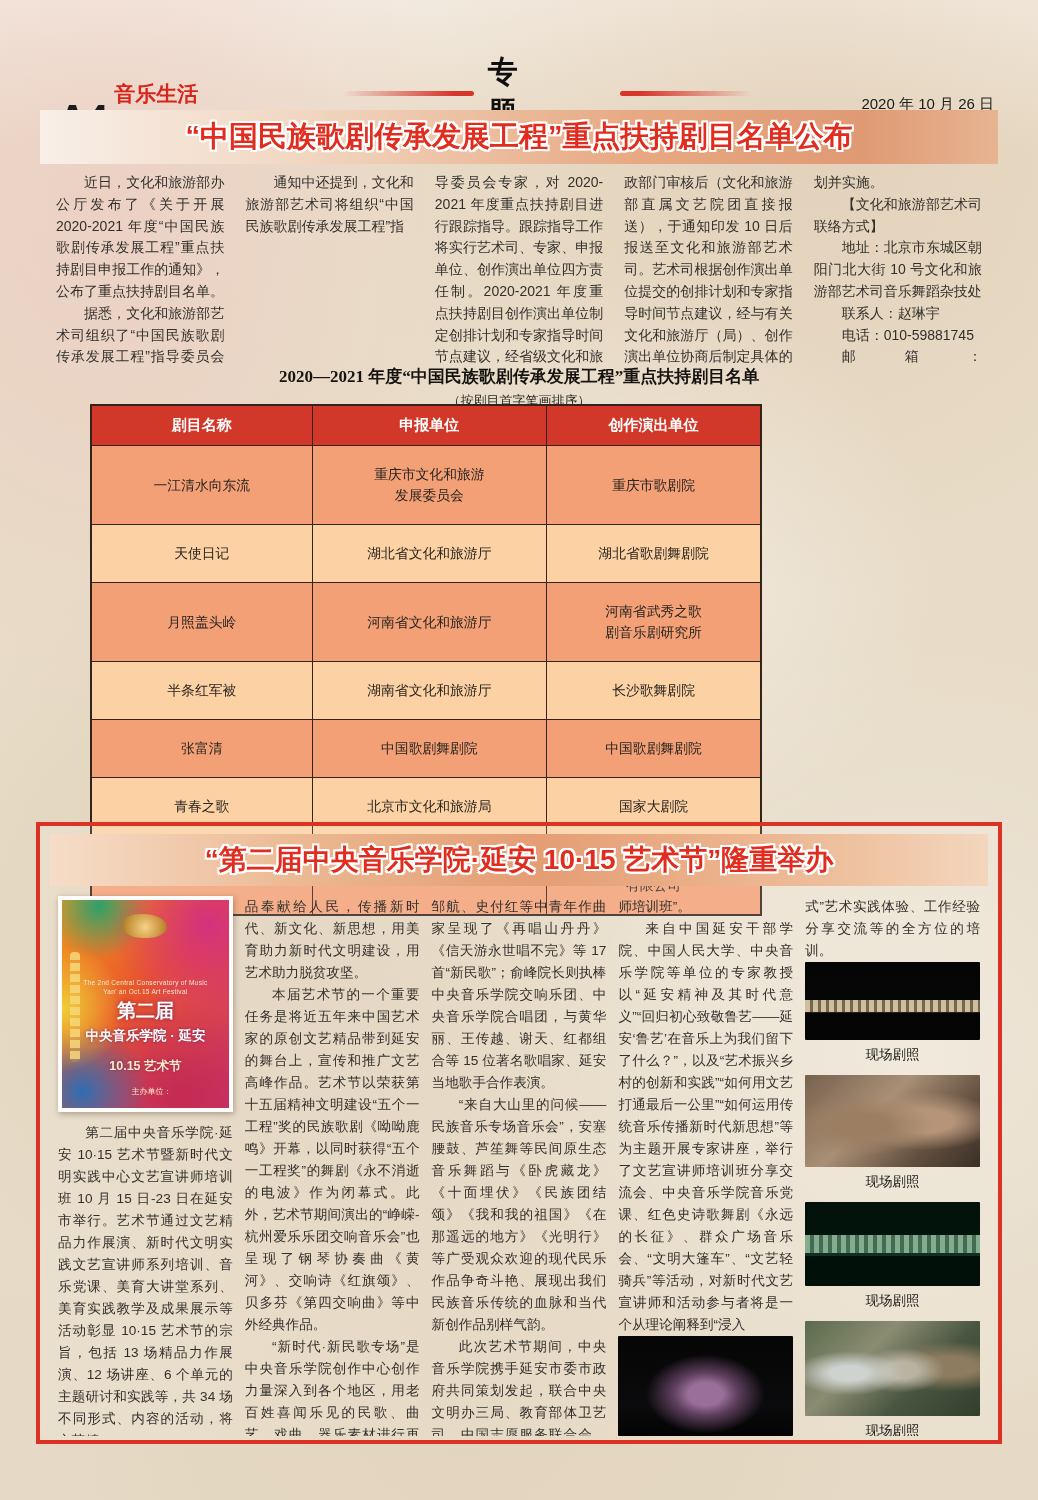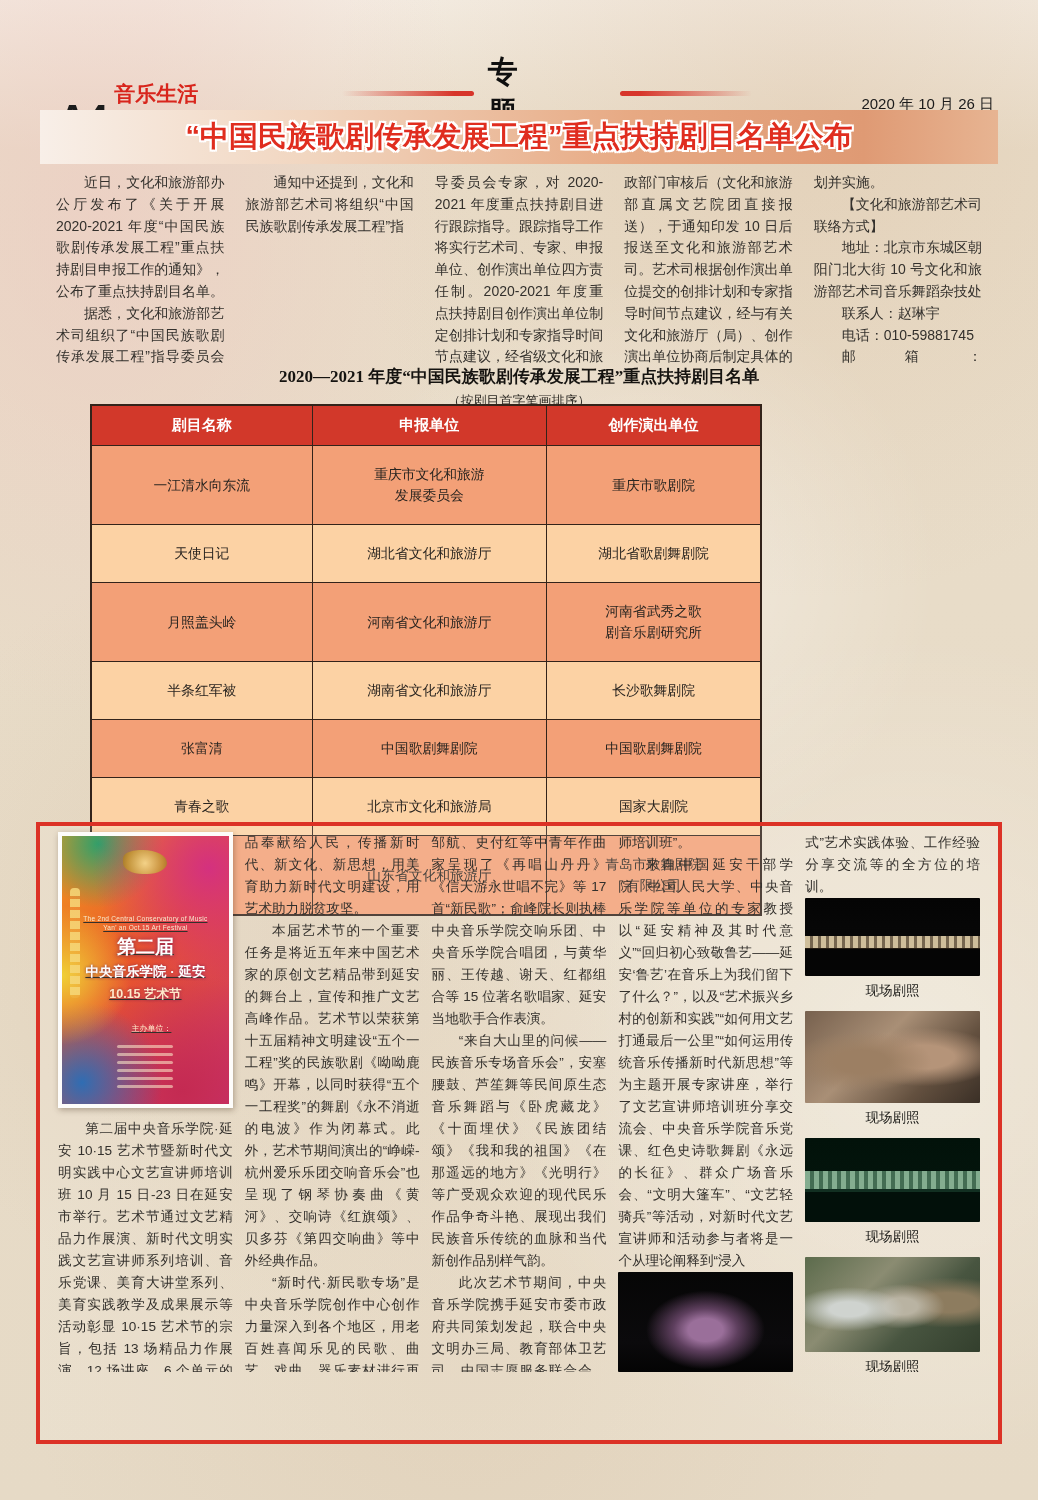--- a/index.html
+++ b/index.html
@@ -53,35 +53,35 @@
   .banner2{margin:8px 10px 4px;height:52px;
     background:linear-gradient(90deg,#f6ddc8 0%,#eab48c 30%,#e59d74 52%,#edbd99 82%,#f3d6bd 100%);
     display:flex;align-items:center;justify-content:center;}
   .banner2 .headline{font-size:28px;}
   .art2-body{display:flex;gap:12px;padding:6px 18px 0;height:540px;overflow:hidden;}
   .a2col{flex:1;font-size:13.6px;line-height:22px;text-align:justify;color:#33302c;min-width:0;}
   .a2col p{margin:0;text-indent:2em;}
   .a2col p.ni{text-indent:0;}
   
   .poster-card{background:#fdfcfa;padding:4px;box-shadow:1px 2px 6px rgba(60,40,20,.35);margin-bottom:10px;}
-  .poster{position:relative;height:268px;overflow:hidden;
+  .poster{position:relative;height:208px;overflow:hidden;
     background:
       radial-gradient(circle at 88% 12%, #d4317f, transparent 42%),
       radial-gradient(circle at 22% 3%, #2fa06a, transparent 22%),
       radial-gradient(circle at 0% 52%, #f0cf35, transparent 32%),
       radial-gradient(circle at 12% 92%, #2f6db3, transparent 28%),
       radial-gradient(circle at 72% 95%, #c42a52, transparent 42%),
-      linear-gradient(135deg,#f2991f 0%,#e8542b 45%,#c93374 100%); text-decoration: underline;}
+      linear-gradient(135deg,#f2991f 0%,#e8542b 45%,#c93374 100%);}
   .poster-emblem{width:44px;height:24px;margin:14px auto 0;border-radius:40% 60% 50% 50%;
     background:radial-gradient(circle at 50% 55%,#f8df8d,#c39433 70%,#9a6f1f);opacity:.9;}
   .poster-en{font-size:6.5px;line-height:9px;color:#f8ecd0;text-align:center;margin-top:40px;letter-spacing:.3px;}
   .poster-cn1{font-size:19px;font-weight:bold;color:#fff;text-align:center;margin-top:4px;text-shadow:0 0 4px rgba(110,30,80,.8);}
   .poster-cn2{font-size:13.5px;font-weight:bold;color:#fdfdfd;text-align:center;margin-top:3px;text-shadow:0 0 3px rgba(110,30,80,.8);}
-  .poster-cn3{font-size:12.5px;font-weight:bold;color:#ffe9c9;text-align:center;margin-top:0;text-shadow:0 0 3px rgba(110,30,80,.7);}
-  .poster-host{font-size:8px;color:#ffeccb;text-align:center;margin-top:13px;padding-left:12px;}
+  .poster-cn3{font-size:12.5px;font-weight:bold;color:#ffe9c9;text-align:center;margin-top:8px;text-shadow:0 0 3px rgba(110,30,80,.7);}
+  .poster-host{font-size:8px;color:#ffeccb;text-align:center;margin-top:4px;padding-left:12px;}
   .host-line{width:56px;height:3.5px;margin:4.5px auto 0;background:rgba(255,240,205,.55);border-radius:2px;}
   .poster-vtext{position:absolute;left:8px;top:52px;width:10px;height:110px;border-radius:4px;
     background:repeating-linear-gradient(180deg,rgba(246,216,122,.85) 0 8px,rgba(246,216,122,.15) 8px 11px);}
   
   .photo{width:100%;border-radius:1px;background-repeat:no-repeat;}
   .ph-choir{height:78px;
     background-image:repeating-linear-gradient(90deg,rgba(216,199,162,.95) 0 5px,rgba(122,106,82,.95) 5px 8px),linear-gradient(180deg,#040404 0%,#070707 52%,#1c1610 52%,#241c12 66%,#050505 66%);
     background-size:100% 16%,100% 100%;background-position:0 58%,0 0;}
   .ph-pair{height:92px;
     background-image:radial-gradient(ellipse at 32% 55%, #9c7f63 0 16%, transparent 42%),radial-gradient(ellipse at 68% 50%, #b59479 0 18%, transparent 45%),linear-gradient(135deg,#77614e 0%,#a98f76 40%,#63503f 72%,#3a2f26 100%);}
@@ -197,20 +197,23 @@
       <tr>
         <td>国·家</td>
         <td>山东省文化和旅游厅</td>
         <td>青岛市歌舞剧院
 有限公司</td>
       </tr>
     </tbody>
   </table>
 
   <div class="art2">
+    <div class="banner2">
+      <span class="headline">“第二届中央音乐学院·延安 10·15 艺术节”隆重举办</span>
+    </div>
     <div class="art2-body">
 
       <div class="a2col">
         <div class="poster-card">
           <div class="poster">
             <div class="poster-vtext"></div>
             <div class="poster-emblem"></div>
             <div class="poster-en">
               <div>The 2nd Central Conservatory of Music</div>
               <div>Yan' an Oct.15 Art Festival</div>

